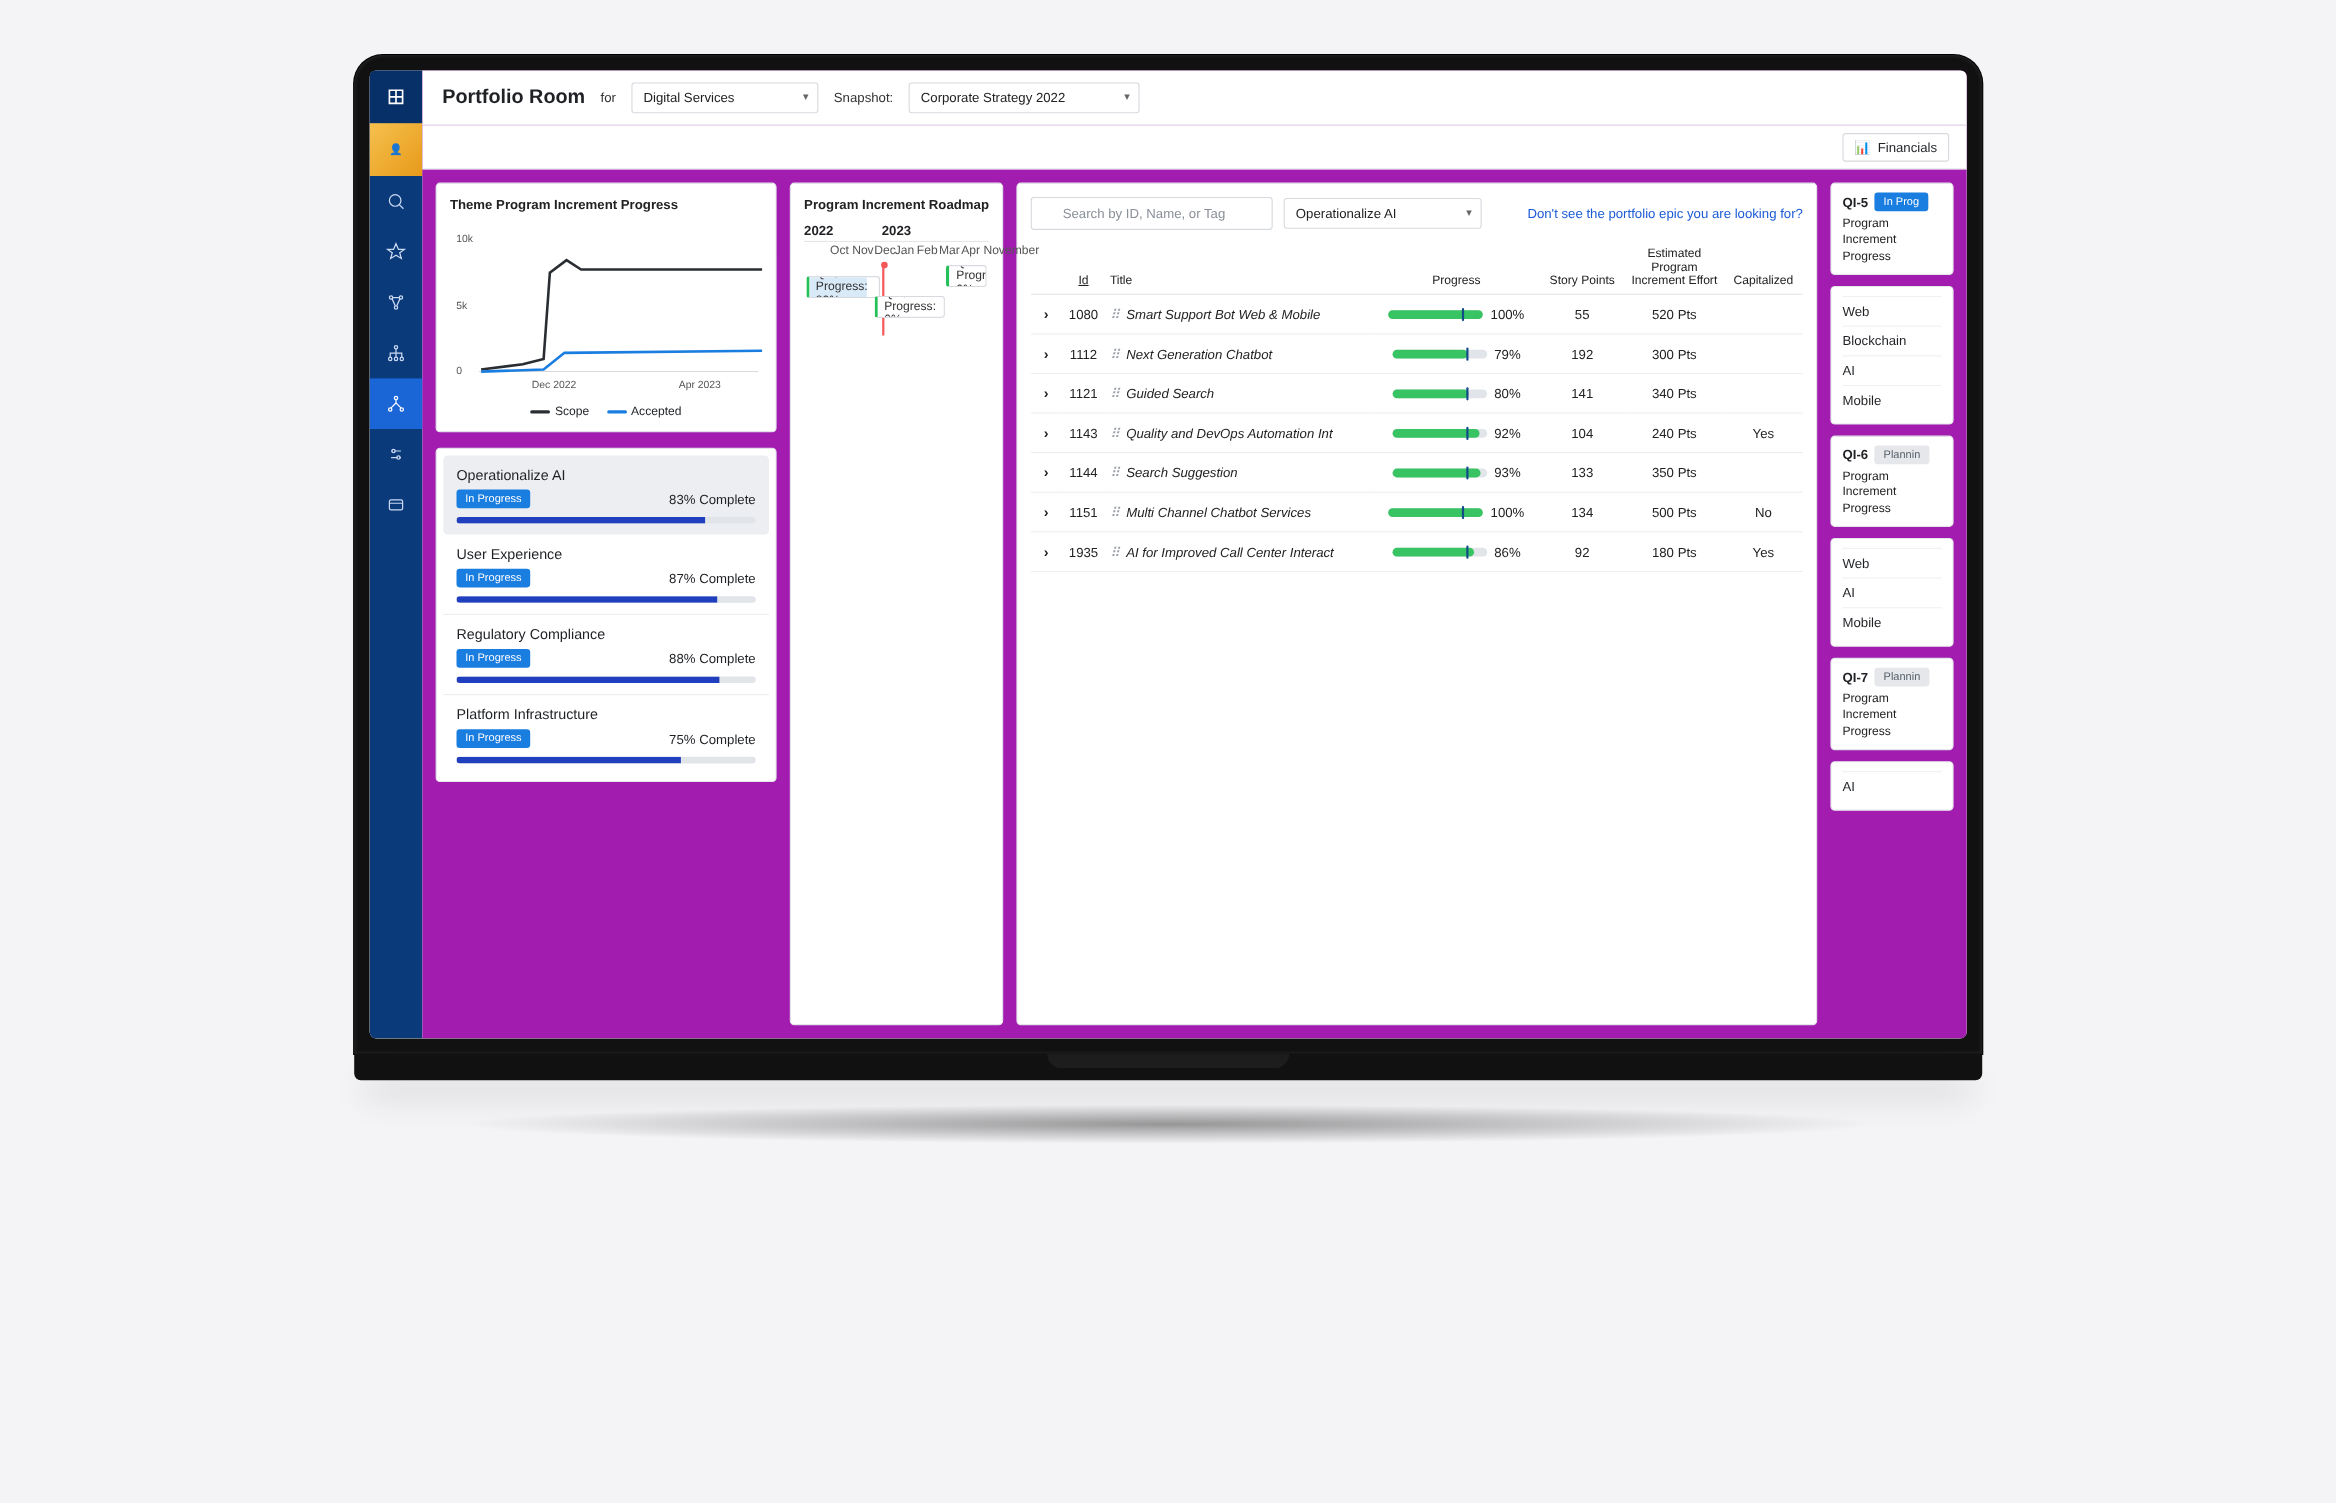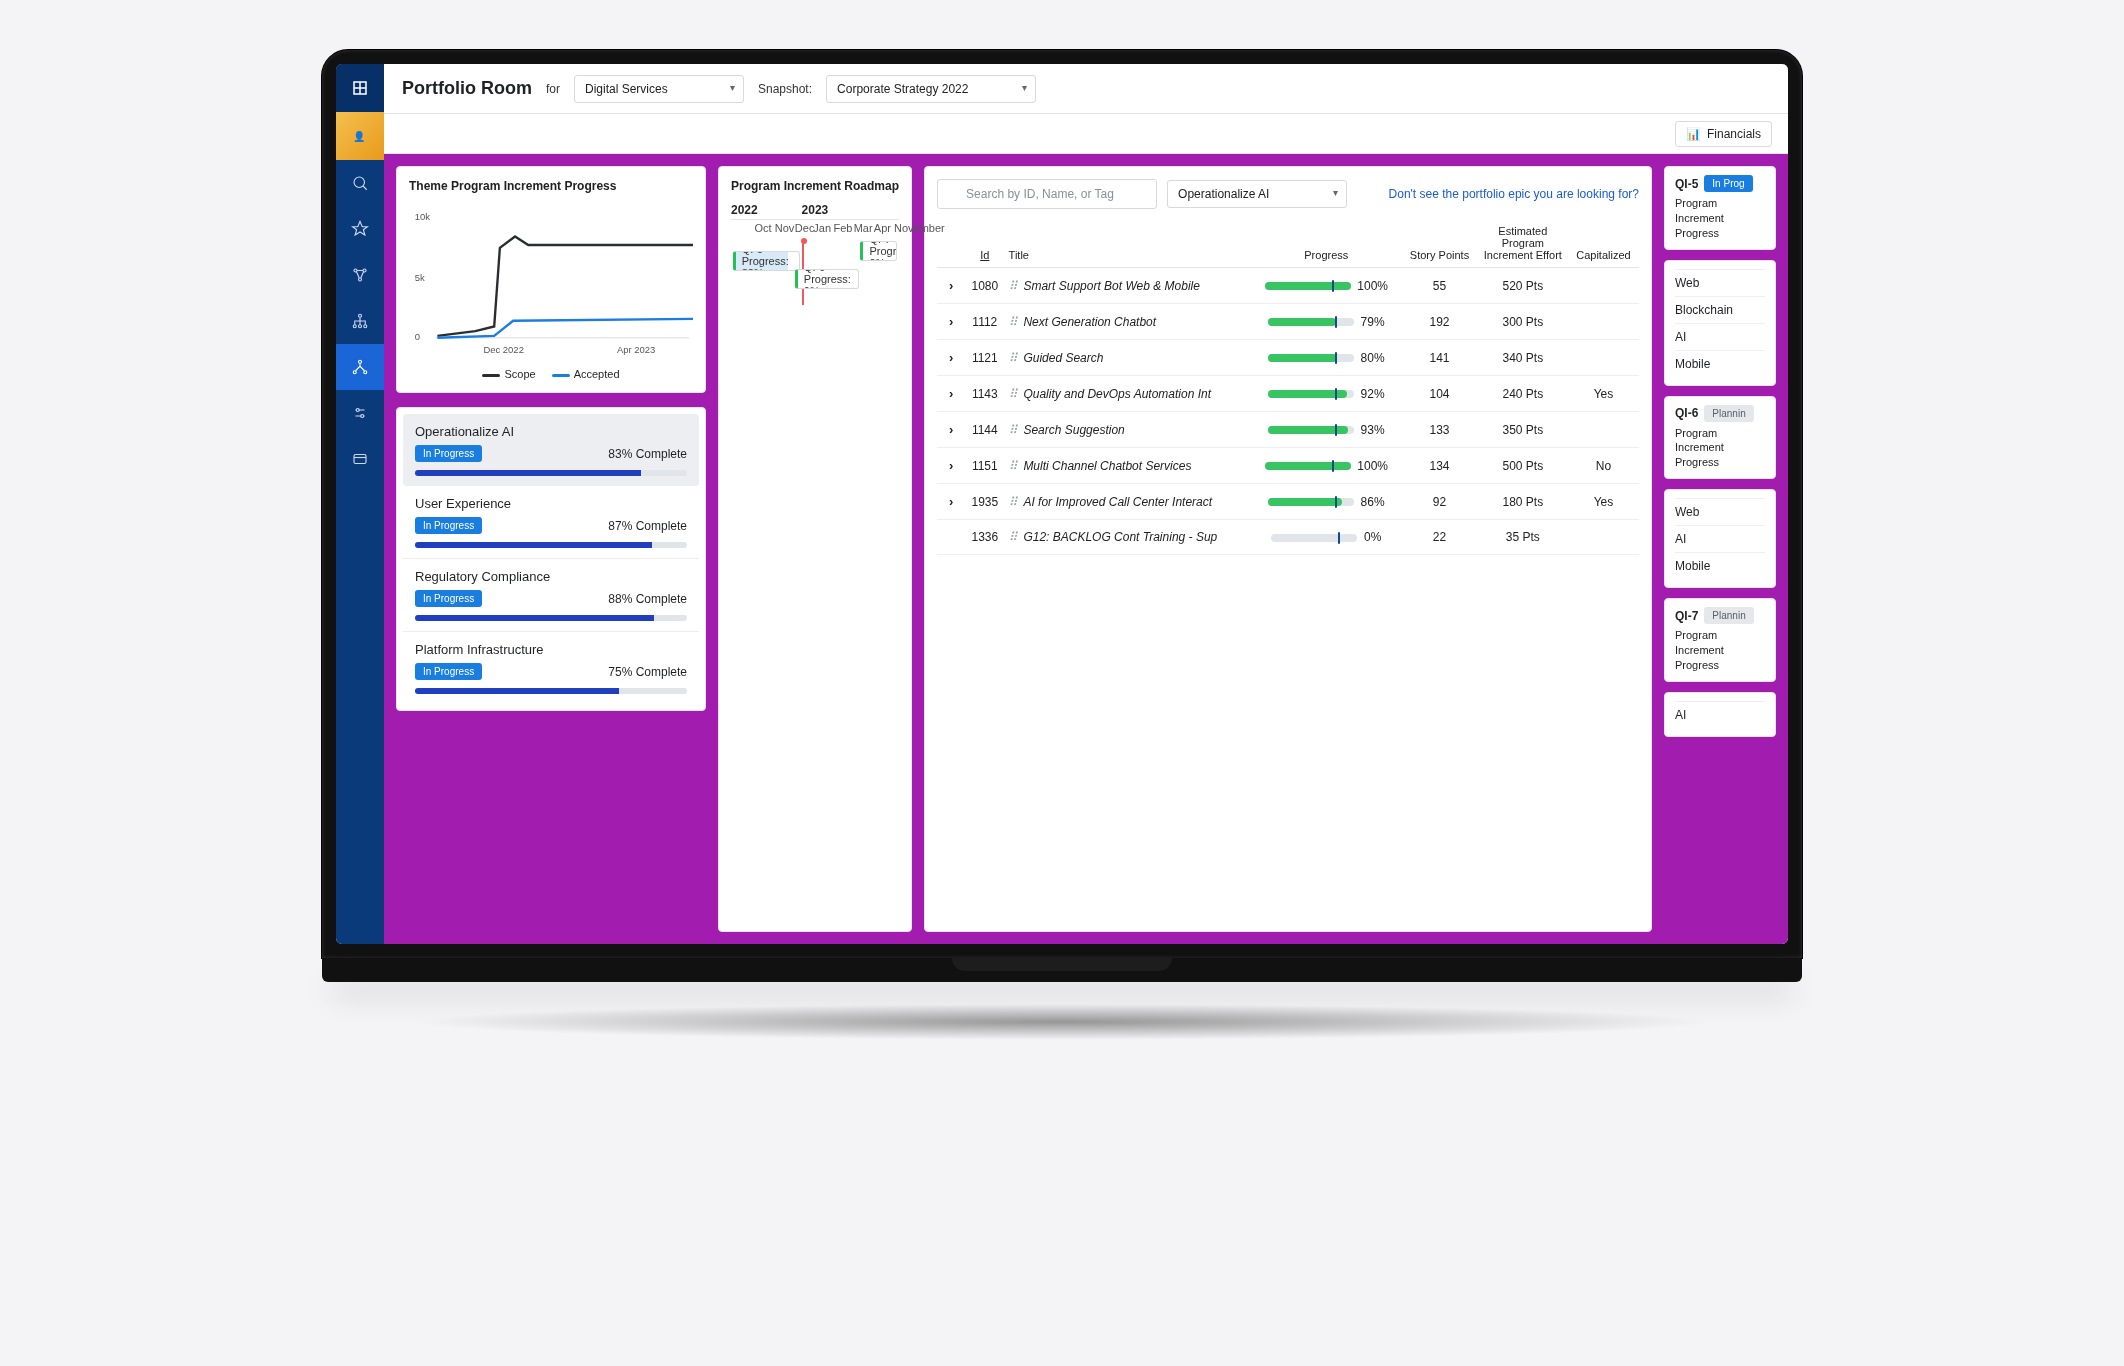--- a/index.html
+++ b/index.html
@@ -357,29 +357,20 @@
                         </tr>
                         <tr>
     <td><span class="expander">›</span></td>
     <td>1935</td>
     <td class="left"><span class="grip">⠿</span>AI for Improved Call Center Interact</td>
     <td><span class="rowprog"><span style="width:86%"></span><span class="mark" style="left:78%"></span></span> &nbsp;86%</td>
     <td>92</td>
     <td>180 Pts</td>
     <td>Yes</td>
                         </tr>
-                        <tr>
-    <td></td>
-    <td>1336</td>
-    <td class="left"><span class="grip">⠿</span>G12: BACKLOG Cont Training - Sup</td>
-    <td><span class="rowprog"><span style="width:0%"></span><span class="mark" style="left:78%"></span></span> &nbsp;0%</td>
-    <td>22</td>
-    <td>35 Pts</td>
-    <td></td>
-                        </tr>
                       </tbody>
                   </table>
                 </div>
               </div>
             </div>
 
             <div class="col-right" id="summary-col">
                 <div class="panel mini">
                   <div class="hdr">
                     <span class="qi">QI-5</span>

